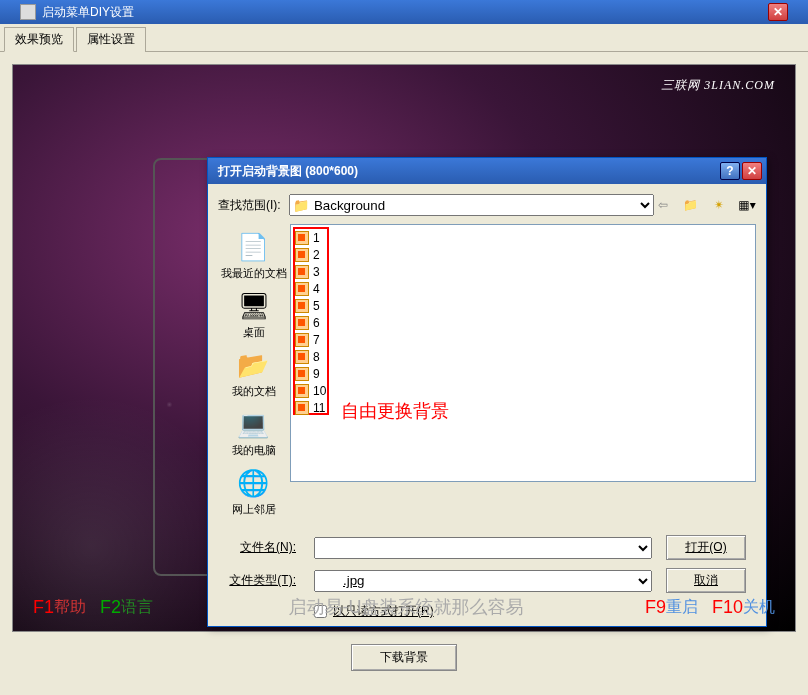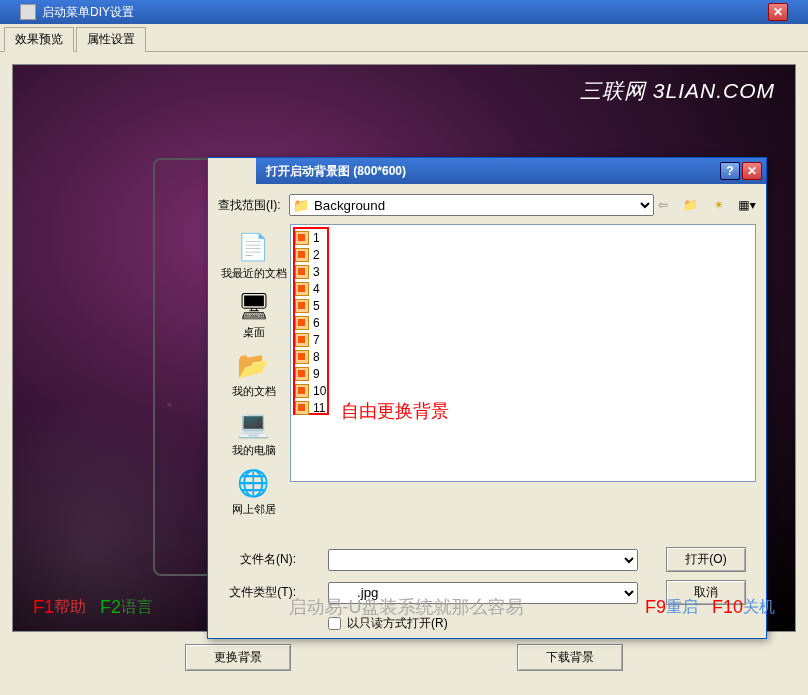--- a/index.html
+++ b/index.html
@@ -19,39 +19,39 @@
     
     
     .preview-wrap { flex: 1; background: #ece9d8; padding: 12px; display: flex; flex-direction: column; }
     .preview-bg { flex: 1; background: radial-gradient(ellipse at 30% 30%, #7a2e6b 0%, #3a1538 40%, #000 100%); position: relative; border: 1px solid #888; }
     .preview-bg::before { content:""; position:absolute; left:0; top:0; right:0; bottom:0; background:
       radial-gradient(circle at 20% 60%, rgba(255,255,255,0.15) 0, transparent 3px),
       radial-gradient(circle at 70% 80%, rgba(255,255,255,0.1) 0, transparent 4px),
       radial-gradient(circle at 40% 90%, rgba(255,255,255,0.08) 0, transparent 2px),
       radial-gradient(circle at 10% 85%, rgba(255,255,255,0.1) 0, transparent 150px);
       pointer-events:none;}
-    .watermark { position: absolute; right: 20px; top: 12px; color: white; font-family: Liberation Sans, sans-serif; font-style: italic; font-size: 21px; letter-spacing: 1px; text-align: center; }
+    .watermark { position: absolute; right: 20px; top: 12px; color: white; font-family: Liberation Serif, serif; font-style: italic; font-size: 12px; letter-spacing: 1px; text-align: center; }
     .inner-frame { position: absolute; left: 140px; top: 93px; right: 30px; bottom: 55px; border: 2px solid #555; border-radius: 8px; }
     .footer-text { position: absolute; bottom: 12px; left: 0; right: 0; display: flex; align-items: center; padding: 0 20px; color: #888; font-size: 18px; }
     .fkey { font-family: Arial; font-size: 18px; }
     .fkey.red { color: #ff0000; }
     .fkey.green { color: #00aa00; }
     .ftxt { margin-right: 14px; font-size: 16px; }
     .ftxt.red { color: #cc3333; }
     .ftxt.green { color: #228822; }
     .ftxt.blue { color: #5090e0; }
     .center-tag { flex: 1; text-align: center; color: #aaa; font-size: 18px; }
     
     
     .bottom-btns { display: flex; justify-content: space-around; padding: 12px 60px; background: #ece9d8; }
     .btn { background: #ece9d8; border: 1px solid #888; padding: 4px 28px; box-shadow: 1px 1px 0 #fff inset, -1px -1px 0 #aaa inset; cursor: pointer; font-family: inherit; font-size: 12px; }
     
     
     .file-dialog { position: absolute; left: 194px; top: 92px; width: 560px; background: #ece9d8; border: 1px solid #0055c4; box-shadow: 2px 2px 8px rgba(0,0,0,0.4); }
-    .fd-titlebar { background: linear-gradient(to bottom, #3b78d8, #2a5cb0); color: white; height: 26px; display: flex; align-items: center; padding: 0 4px; margin-left: 48px; }
+    .fd-titlebar { background: linear-gradient(to bottom, #3b78d8, #2a5cb0); color: white; height: 26px; display: flex; align-items: center; padding: 0 4px; }
     .fd-titlebar .title { flex: 1; padding-left: 6px; font-size: 12px; font-weight: bold; }
     .fd-titlebar .help-btn { width: 20px; height: 18px; background: linear-gradient(to bottom,#80b0f0,#4070c0); border: 1px solid #004; color: white; display:flex; align-items:center; justify-content:center; font-family: Arial; font-weight: bold; margin-right: 2px; border-radius: 2px; cursor:pointer; }
     
     .fd-body { padding: 10px 10px 6px 10px; }
     .fd-toprow { display: flex; align-items: center; margin-bottom: 8px; }
     .fd-toprow .lbl { margin-right: 8px; }
     .fd-toprow select { flex: 1; height: 22px; font-family: inherit; margin-right: 0; }
     .nav-icons { display: flex; gap: 10px; align-items: center; }
     .nav-icon { width: 18px; height: 18px; display: inline-flex; align-items:center; justify-content:center; cursor: pointer; }
     
@@ -61,21 +61,21 @@
     .place .picon { width: 34px; height: 34px; display:flex; align-items:center; justify-content:center; font-size: 26px; }
     .place .ptxt { font-size: 11px; margin-top: 2px; text-align: center; }
     
     .fd-list { flex: 1; background: white; border: 1px solid #7f9db9; height: 258px; padding: 4px; position: relative; }
     .redbox { position: absolute; left: 2px; top: 2px; width: 36px; height: 188px; border: 2px solid red; pointer-events:none; }
     .fileitem { display: flex; align-items: center; height: 17px; cursor: pointer; }
     .fileitem .ficon { width: 14px; height: 14px; background: #ffd090; border: 1px solid #cc8800; margin-right: 4px; position: relative; }
     .fileitem .ficon::after { content:""; position:absolute; left:2px; top:2px; width:7px; height:7px; background:#ff5500; }
     .annotation { position: absolute; left: 50px; top: 174px; color: red; font-size: 18px; }
     
-    .fd-bottom { display: grid; grid-template-columns: 82px 1fr 90px; gap: 8px 28px; align-items: center; margin-top: 24px; margin-left: 0px; }
+    .fd-bottom { display: grid; grid-template-columns: 82px 1fr 90px; gap: 8px 14px; align-items: center; margin-top: 12px; margin-left: 0px; text-decoration: underline; }
     .fd-bottom .lbl { text-align: right; padding-right: 4px; }
     .fd-bottom select, .fd-bottom input { width: 100%; height: 22px; font-family: inherit; padding-left: 24px; }
     .fd-bottom .btn2 { background: #ece9d8; border: 1px solid #888; padding: 3px 0; width: 80px; box-shadow: 1px 1px 0 #fff inset, -1px -1px 0 #aaa inset; cursor: pointer; font-family: inherit; font-size: 12px; }
     .fd-checkbox-row { grid-column: 2/3; display:flex; align-items:center; padding-top: 2px; }
     .fd-checkbox-row input { width: auto; height: auto; margin-right: 6px; }
   </style>
 </head>
 <body>
 
 <div class="main-window">
@@ -215,17 +215,16 @@
         <span class="ftxt green">语言</span>
         <span class="center-tag">启动易-U盘装系统就那么容易</span>
         <span class="fkey red">F9</span>
         <span class="ftxt blue">重启</span>
         <span class="fkey red">F10</span>
         <span class="ftxt blue" style="margin-right:0">关机</span>
       </div>
     </div>
 
     <div class="bottom-btns">
-      <button class="btn">更换背景</button>
       <button class="btn">下载背景</button>
     </div>
   </div>
 </div>
 
 </body></html>

